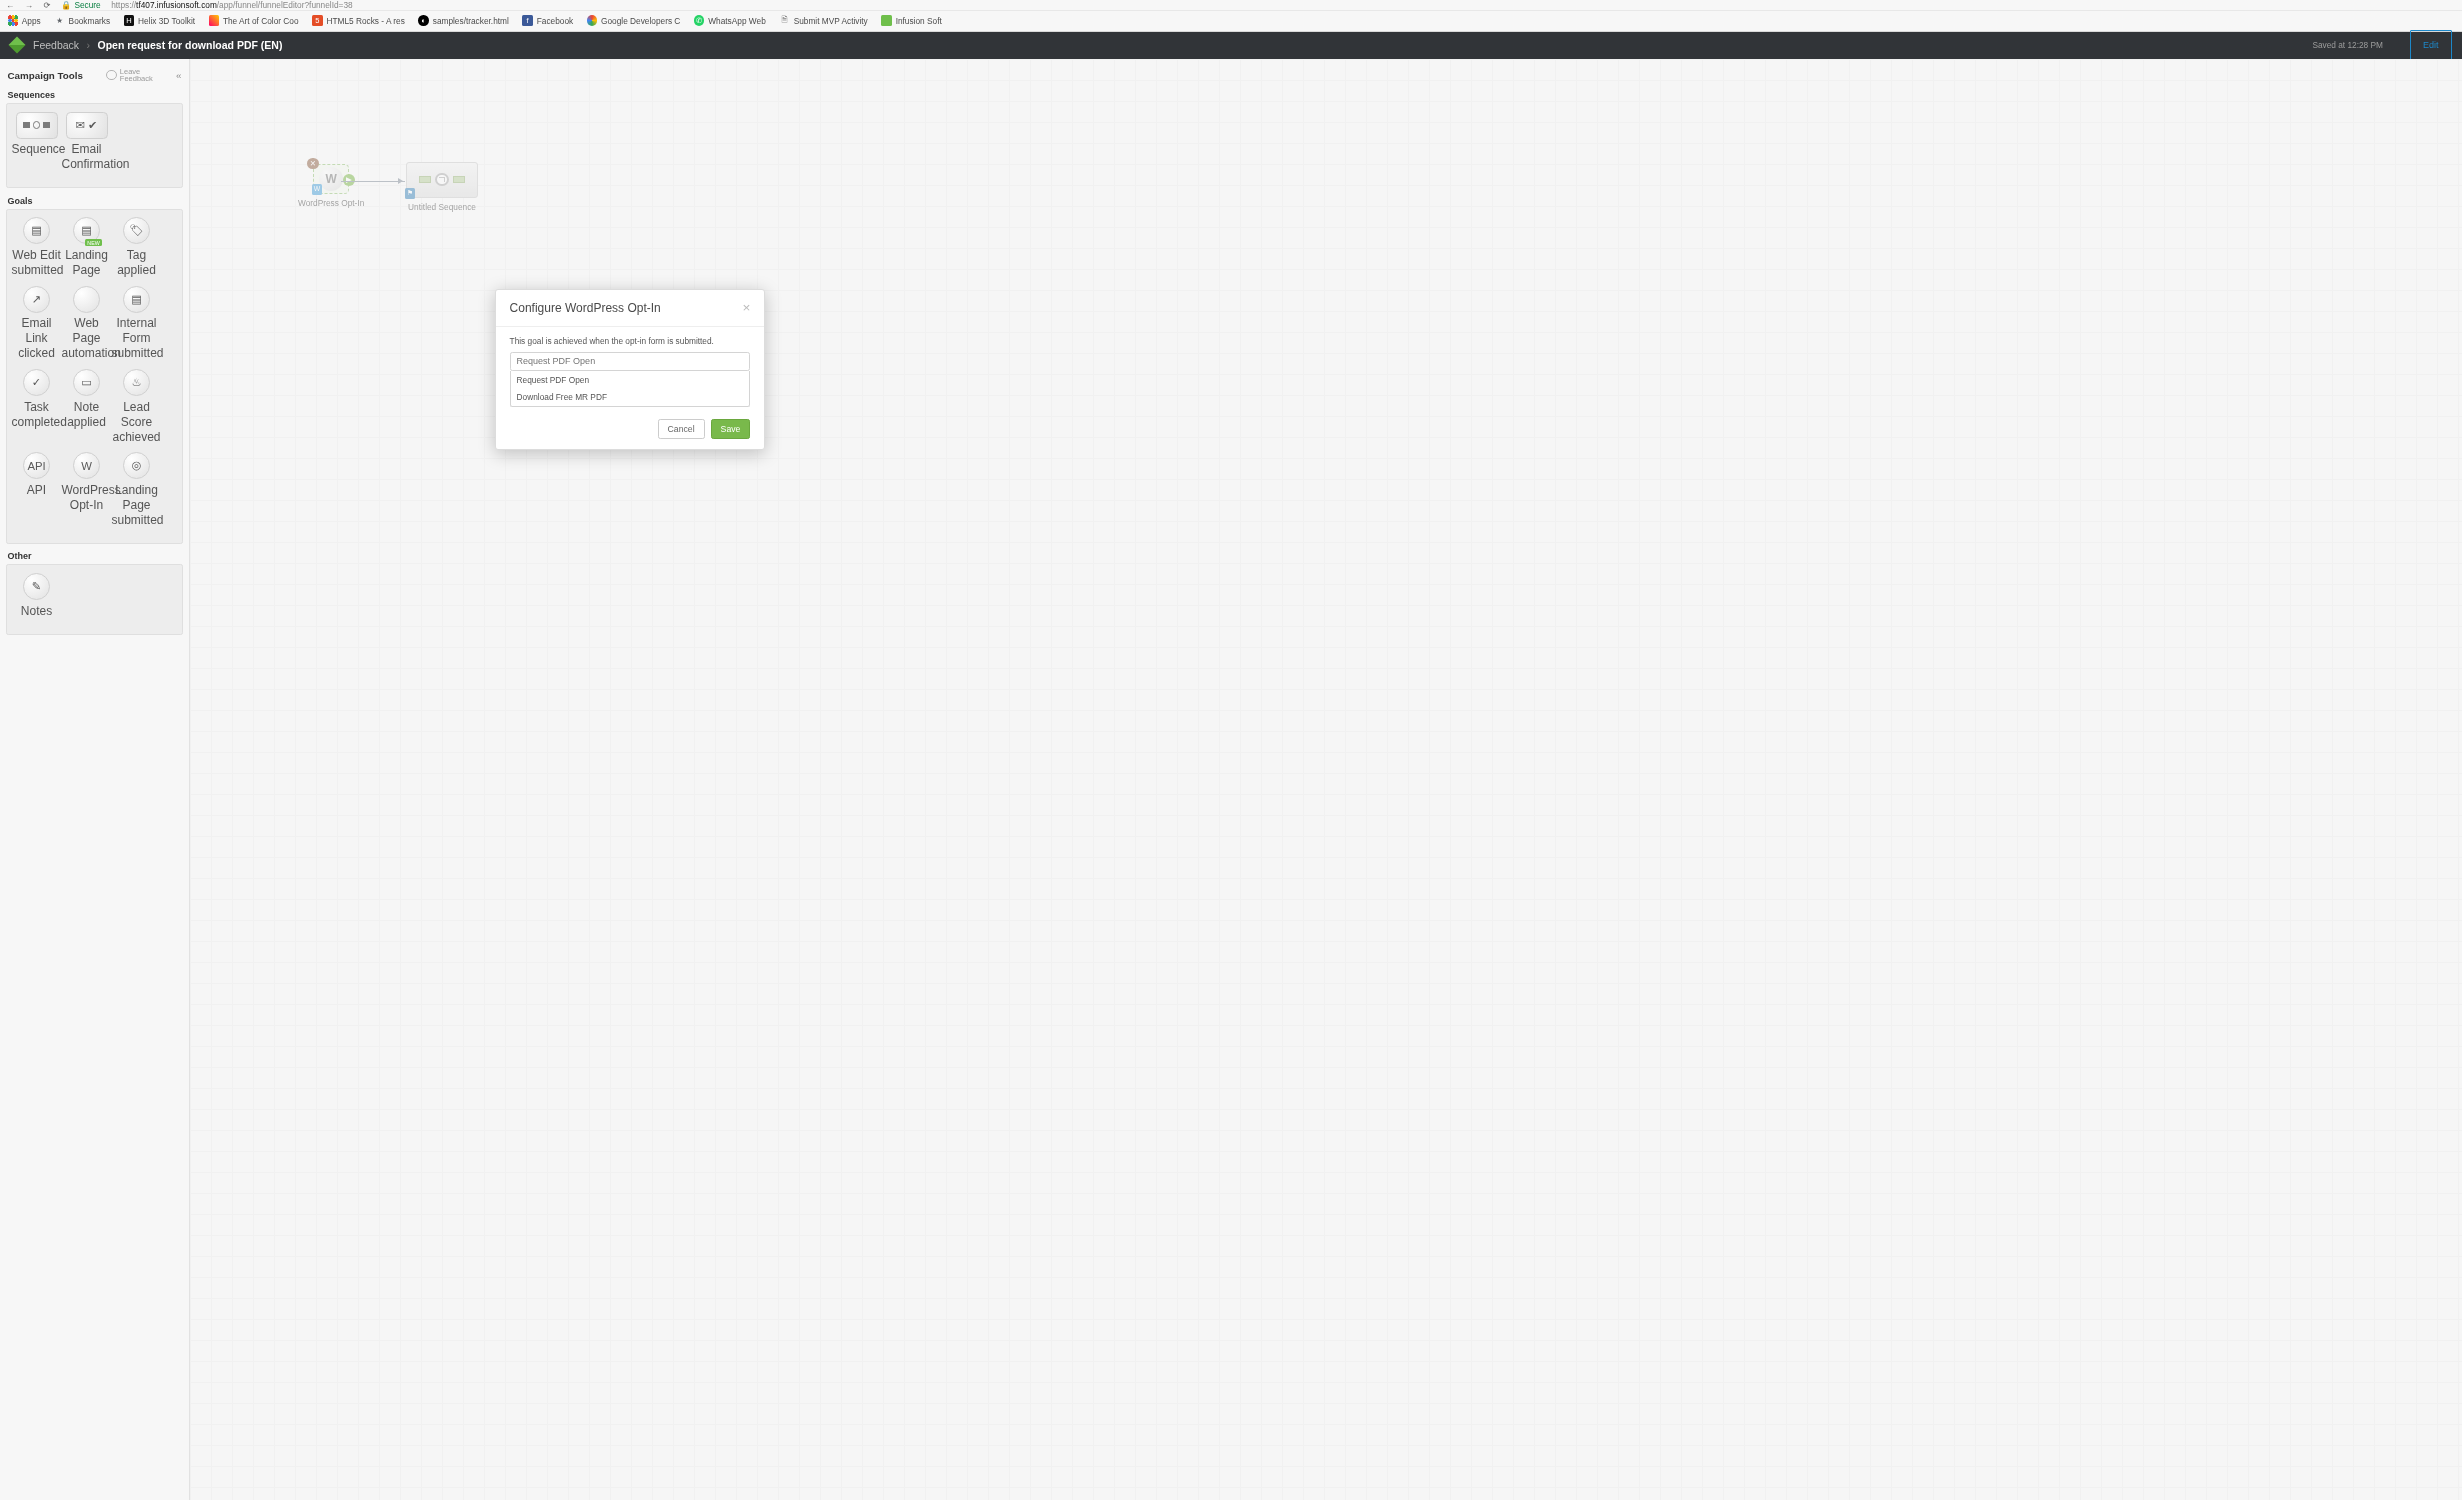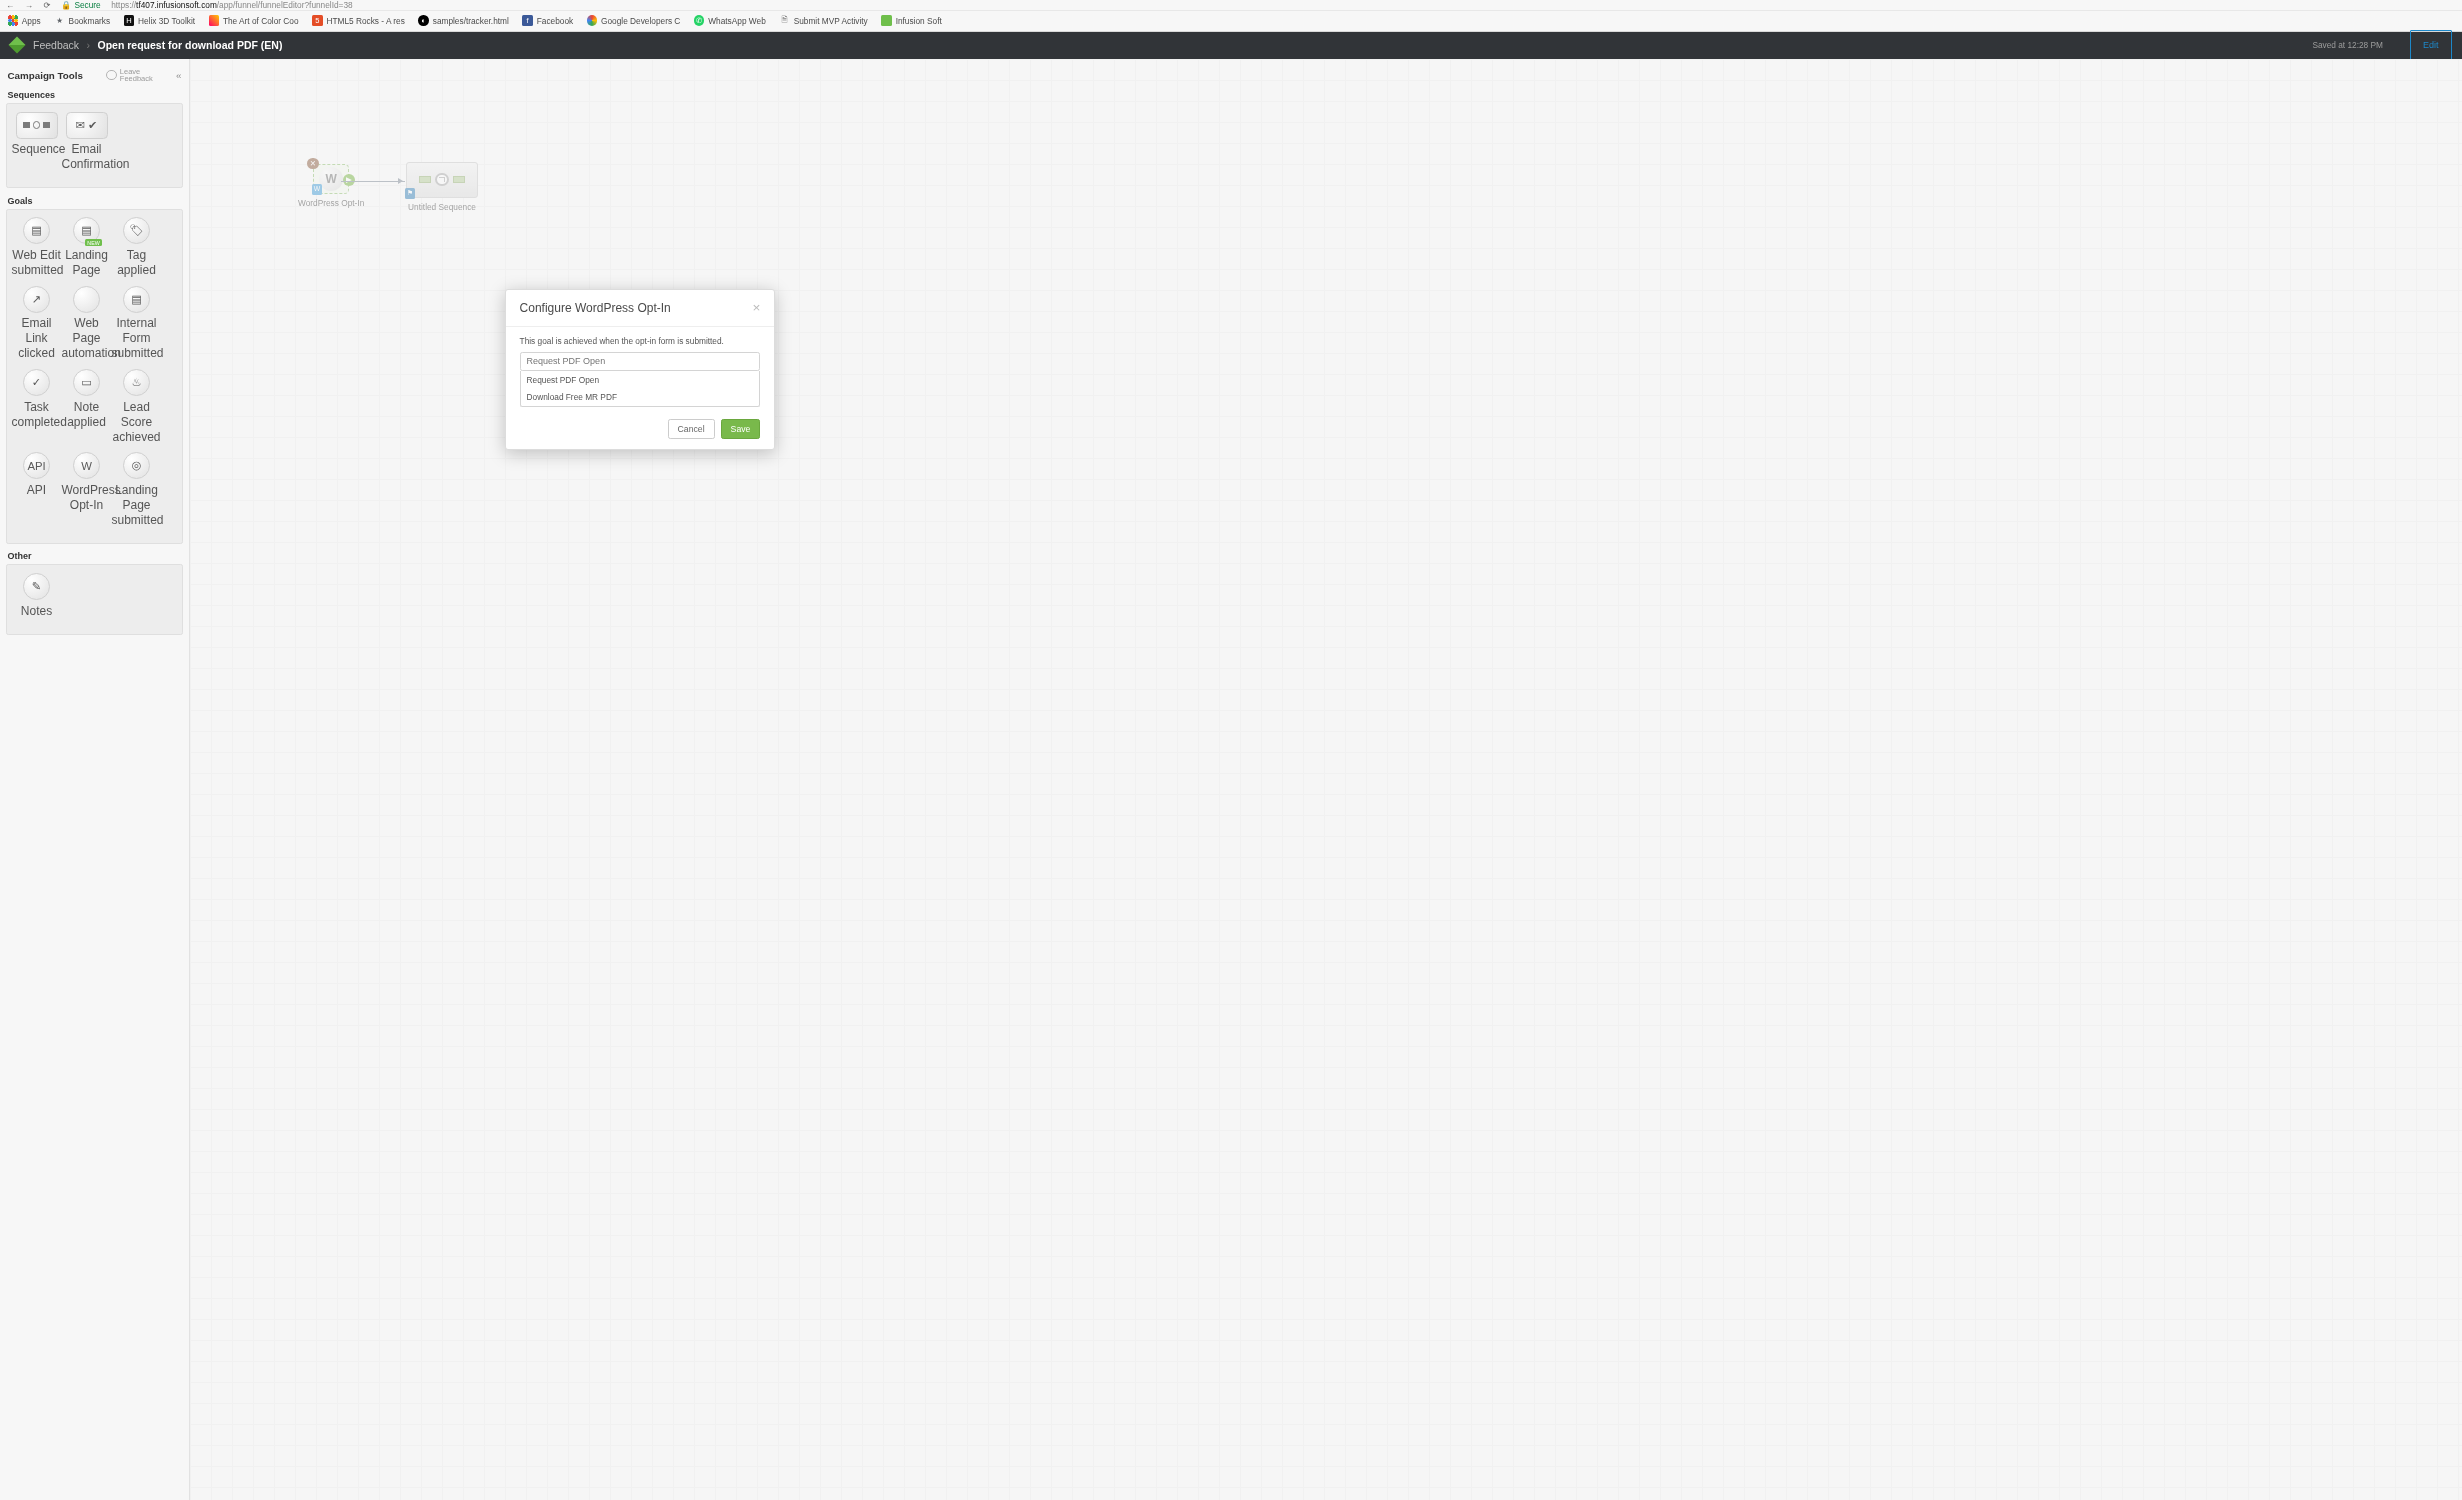--- a/index.html
+++ b/index.html
@@ -285,21 +285,21 @@
             </div>
           <span class="flag">⚑</span>
         </div>
         <div>Untitled Sequence</div>
       </div>
 
     </div>
 
     <div class="dim"></div>
 
-    <div class="modal" style="left:315px; top:230px;">
+    <div class="modal" style="left:305px; top:230px;">
       <div class="modal-head">
         <div class="modal-title">Configure WordPress Opt-In</div>
         <button class="modal-close">×</button>
       </div>
       <div class="modal-body">
         <div class="modal-desc">This goal is achieved when the opt-in form is submitted.</div>
         <div class="modal-select">
           <input type="text" placeholder="Request PDF Open" style="">
           <div class="dropdown">
             <div class="dropdown-item">Request PDF Open</div>

